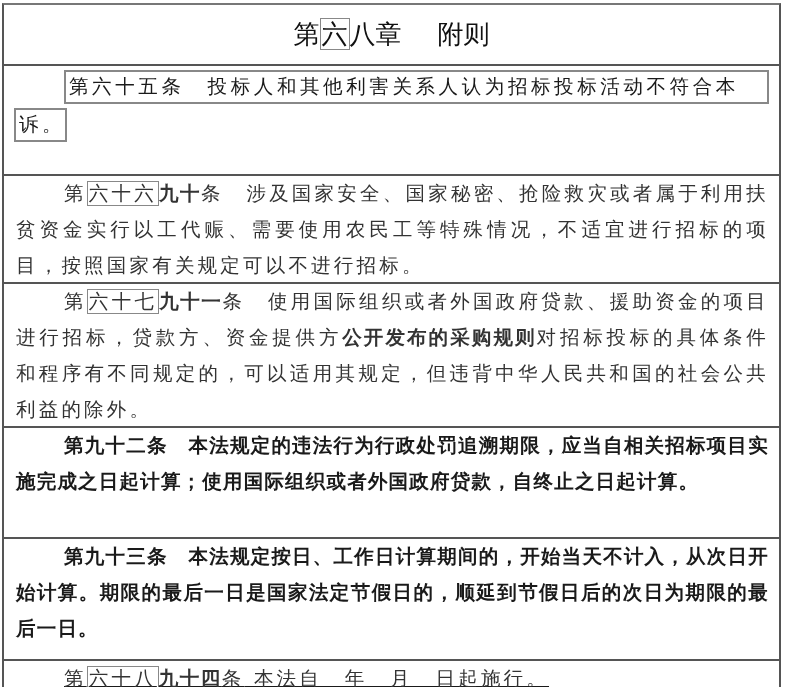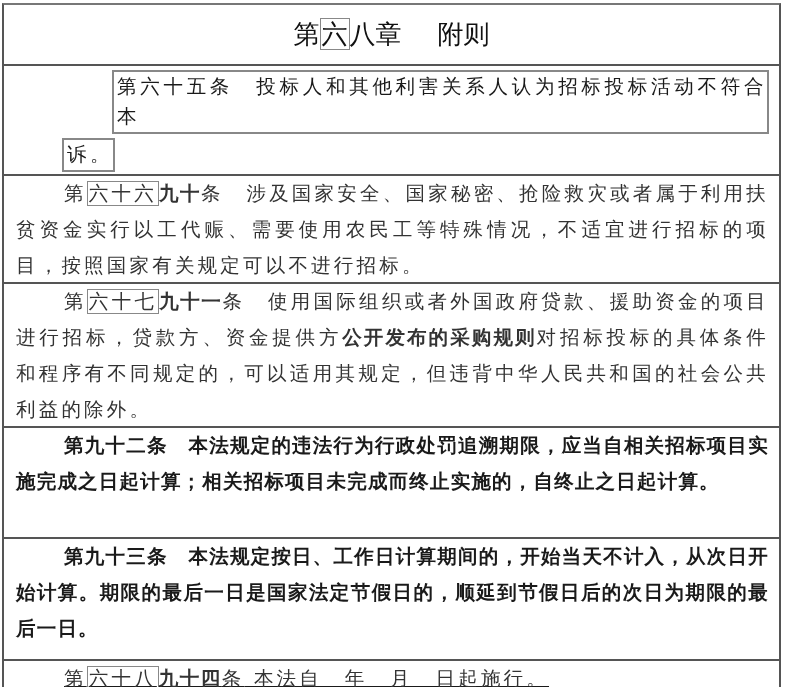--- a/index.html
+++ b/index.html
@@ -33,36 +33,36 @@
 
 <div class="doc-table">
 
   <div class="row first title-row">
     <span>
       <span>第</span><span class="boxed">六</span><span>八章</span><span class="gap"></span><span>附则</span>
     </span>
   </div>
 
   <div class="row r1 art65">
-    <div class="para" style="padding-left:10px;letter-spacing:3.6px;margin-left:48px;">
+    <div class="para" style="padding-left:10px;letter-spacing:3.6px;">
       <span class="line l1">第六十五条　投标人和其他利害关系人认为招标投标活动不符合本</span>
       <span class="line l3">诉。</span>
     </div>
   </div>
 
   <div class="row r2">
     <div class="para grey"><span class="indent"></span><span>第</span><span class="boxed-old">六十六</span><span class="bold">九十</span><span>条</span><span>　涉及国家安全、国家秘密、抢险救灾或者属于利用扶贫资金实行以工代赈、需要使用农民工等特殊情况，不适宜进行招标的项目，按照国家有关规定可以不进行招标。</span></div>
   </div>
 
   <div class="row r3">
     <div class="para grey"><span class="indent"></span><span>第</span><span class="boxed-old">六十七</span><span class="bold">九十一</span><span>条</span><span>　使用国际组织或者外国政府贷款、援助资金的项目进行招标，贷款方、资金提供方</span><span class="bold">公开发布的采购规则</span><span>对招标投标的具体条件和程序有不同规定的，可以适用其规定，但违背中华人民共和国的社会公共利益的除外。</span></div>
   </div>
 
   <div class="row r4">
-    <div class="para boldpara"><span class="indent"></span><span>第九十二条　本法规定的违法行为行政处罚追溯期限，应当自相关招标项目实施完成之日起计算；相关招标项目未完成而终止实施的，自终止之日起计算。</span></div>
+    <div class="para boldpara"><span class="indent"></span><span>第九十二条　本法规定的违法行为行政处罚追溯期限，应当自相关招标项目实施完成之日起计算；使用国际组织或者外国政府贷款，自终止之日起计算。</span></div>
   </div>
 
   <div class="row r5">
     <div class="para boldpara"><span class="indent"></span><span>第九十三条　本法规定按日、工作日计算期间的，开始当天不计入，从次日开始计算。期限的最后一日是国家法定节假日的，顺延到节假日后的次日为期限的最后一日。</span></div>
   </div>
 
   <div class="row r6" style="border-bottom:2px solid #3b82f6;text-decoration:underline;">
     <div class="para grey"><span class="indent"></span><span>第</span><span class="boxed-old">六十八</span><span class="bold">九十四</span><span>条</span><span> 本法自　年　月　日起施行。</span></div>
   </div>
 

